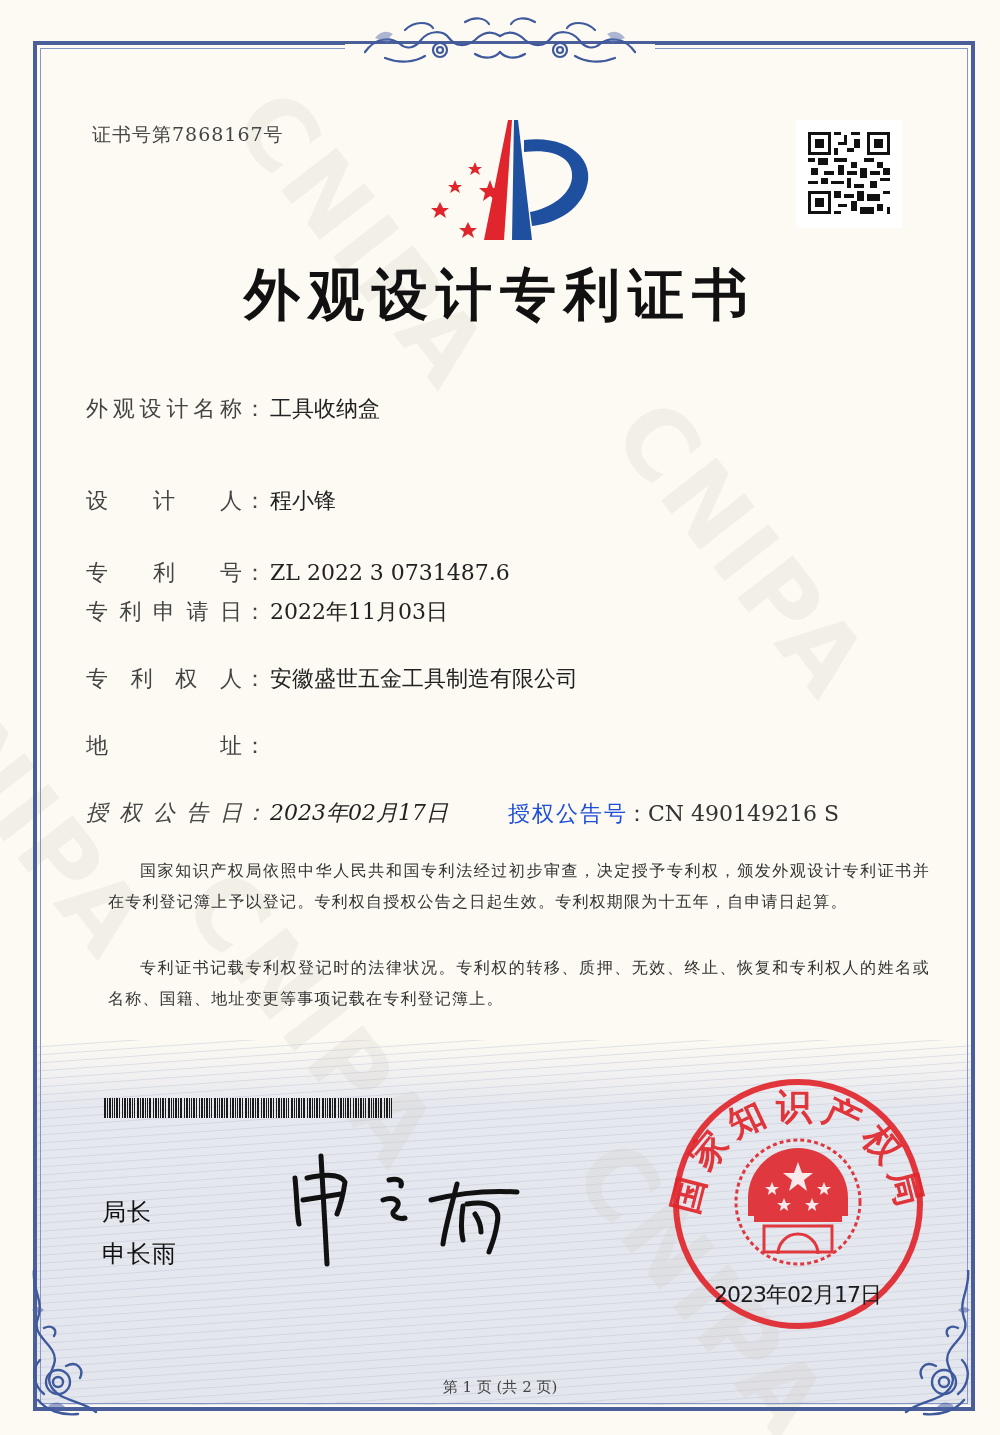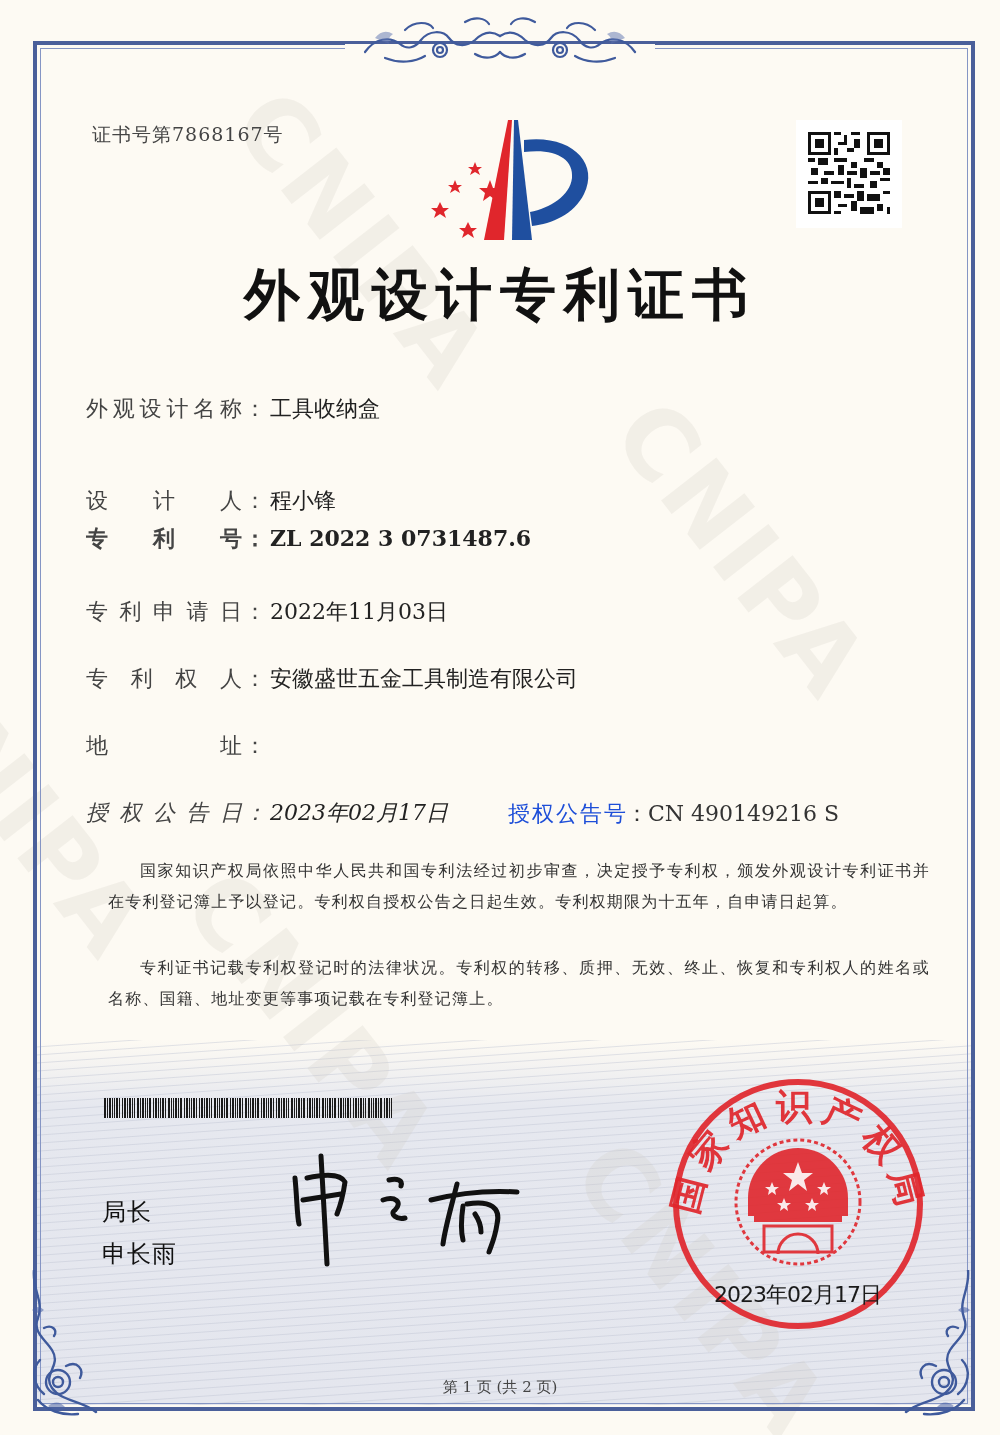--- a/index.html
+++ b/index.html
@@ -207,21 +207,21 @@
   <div class="field" style="top:394px;">
     <span class="label">外观设计名称</span>
       <span class="colon">：</span>
       <span class="value">工具收纳盒</span>
   </div>
   <div class="field" style="top:486px;">
     <span class="label">设计人</span>
       <span class="colon">：</span>
       <span class="value">程小锋</span>
   </div>
-  <div class="field" style="top:524px;font-weight:bold;">
+  <div class="field" style="top:558px;">
     <span class="label">专利号</span>
       <span class="colon">：</span>
       <span class="value">ZL 2022 3 0731487.6</span>
   </div>
   <div class="field" style="top:597px;">
     <span class="label">专利申请日</span>
       <span class="colon">：</span>
       <span class="value">2022年11月03日</span>
   </div>
   <div class="field" style="top:664px;">

